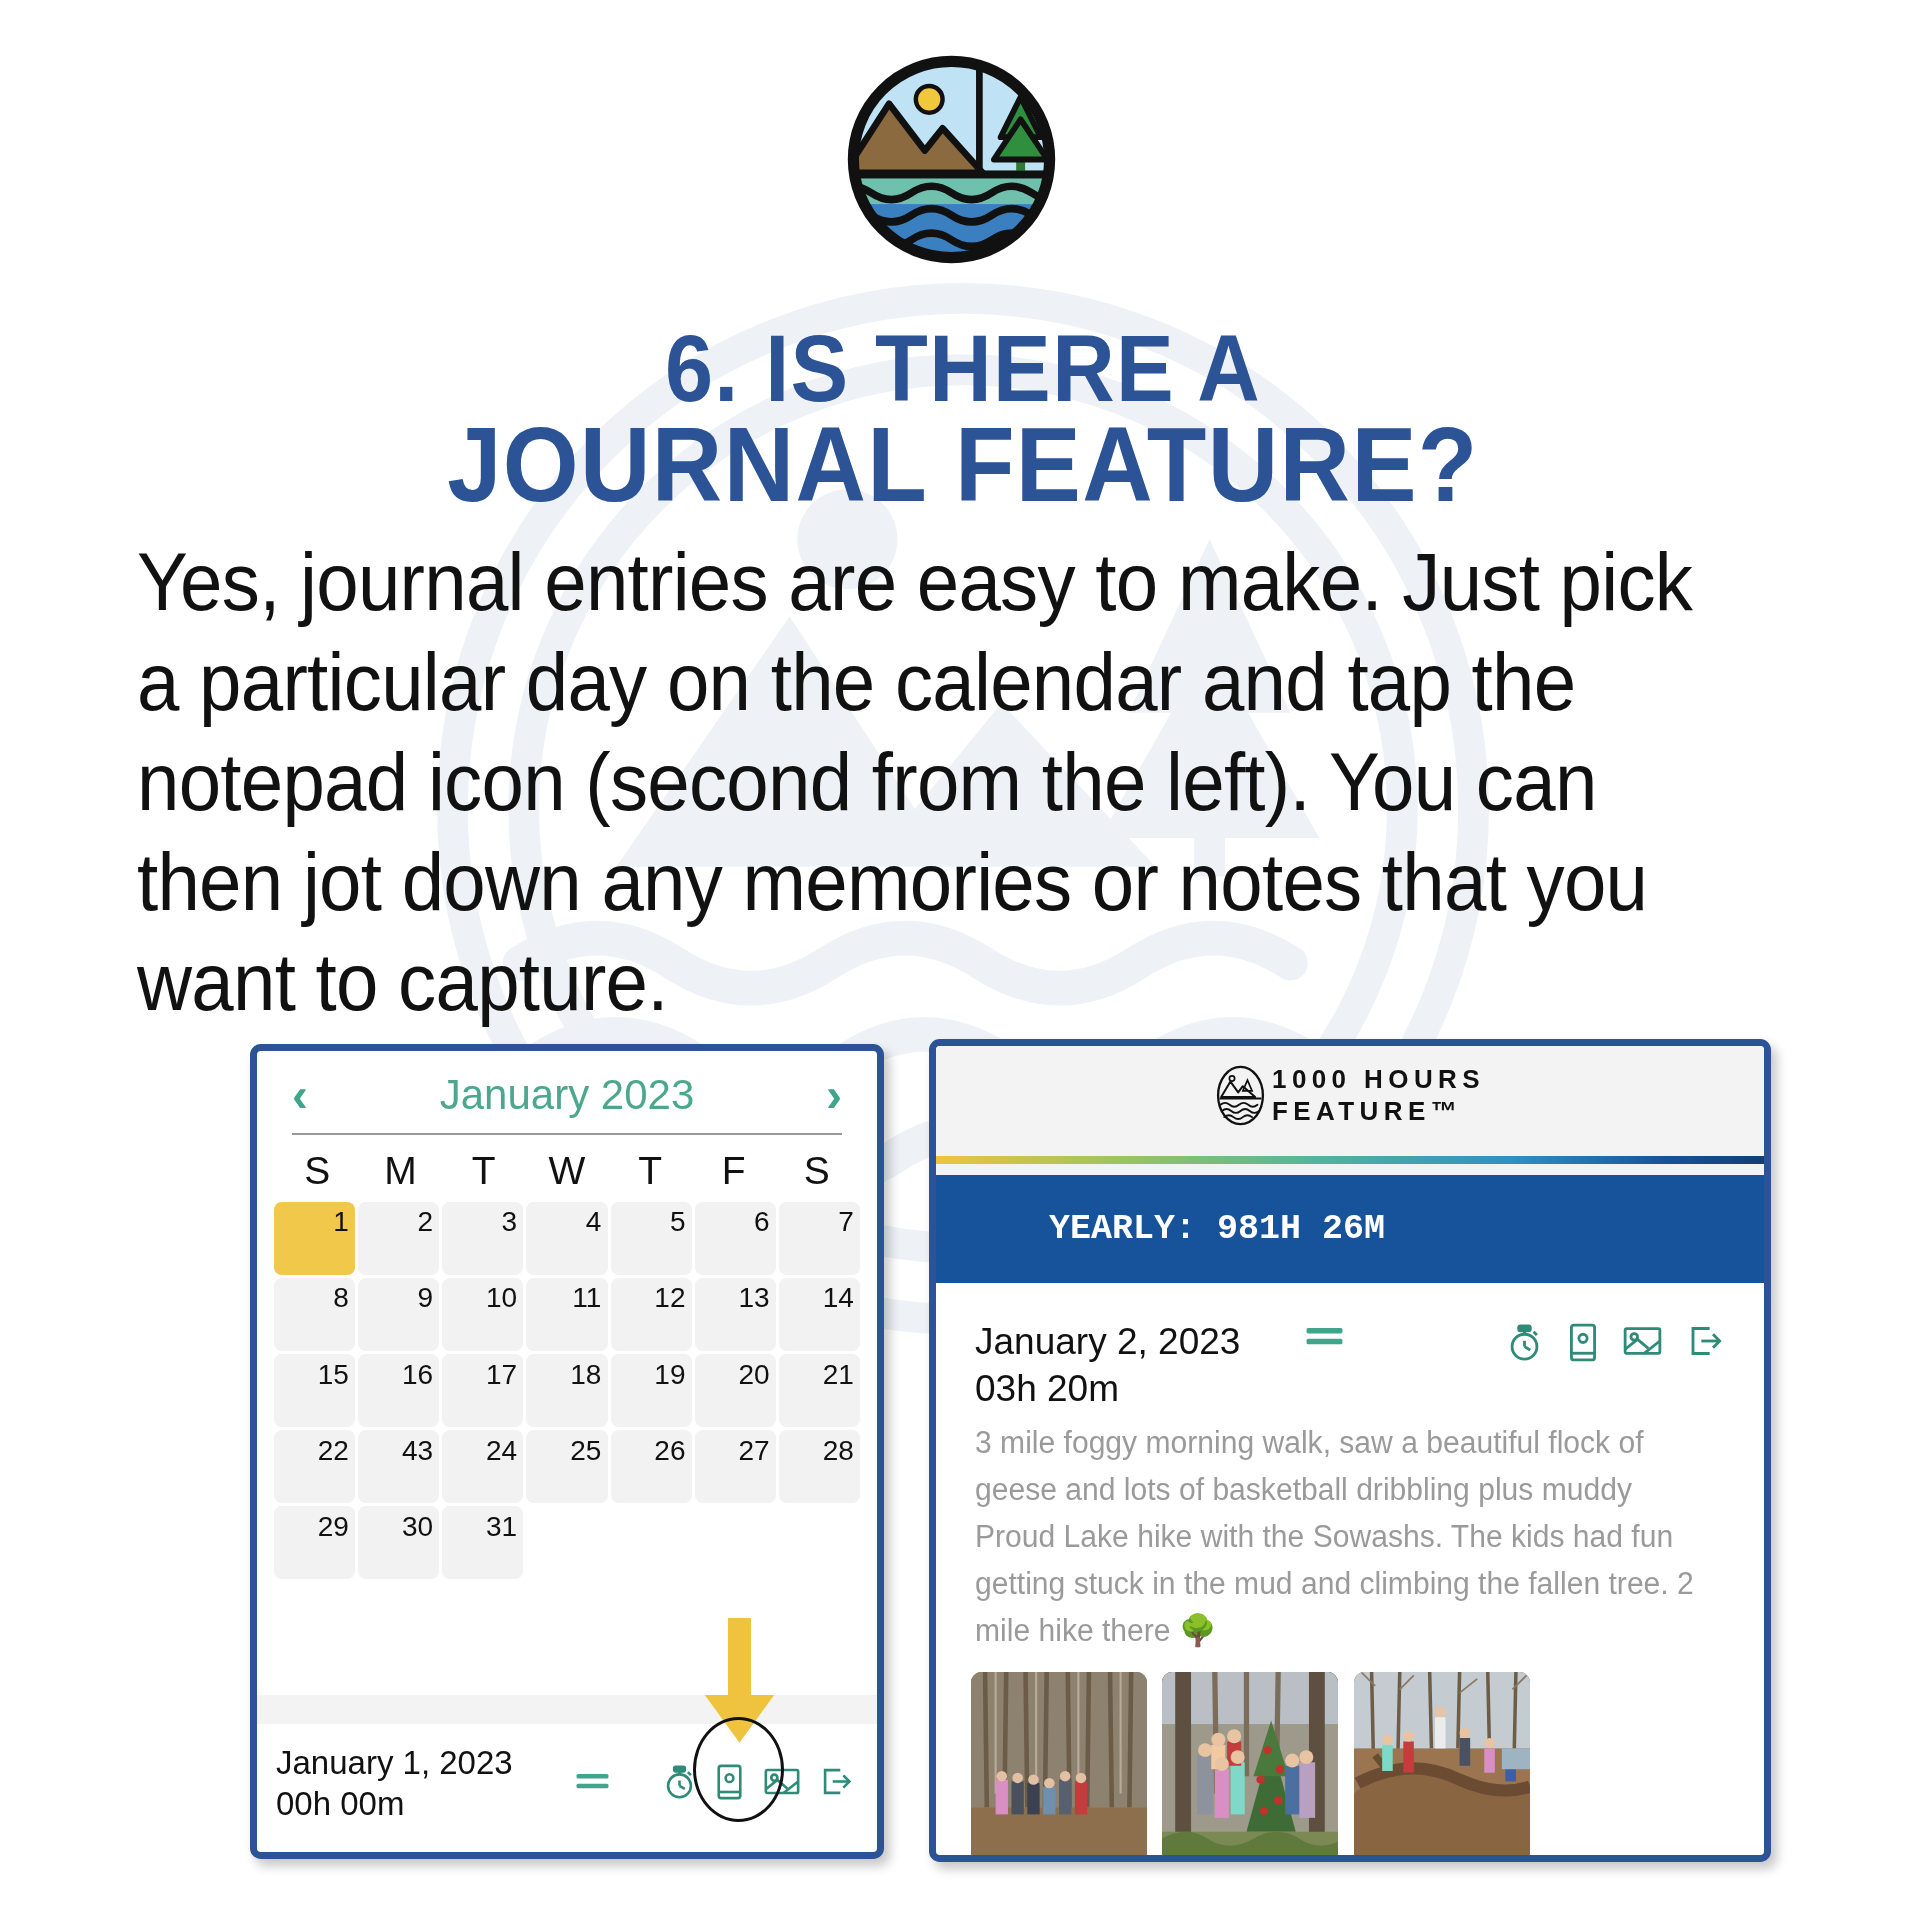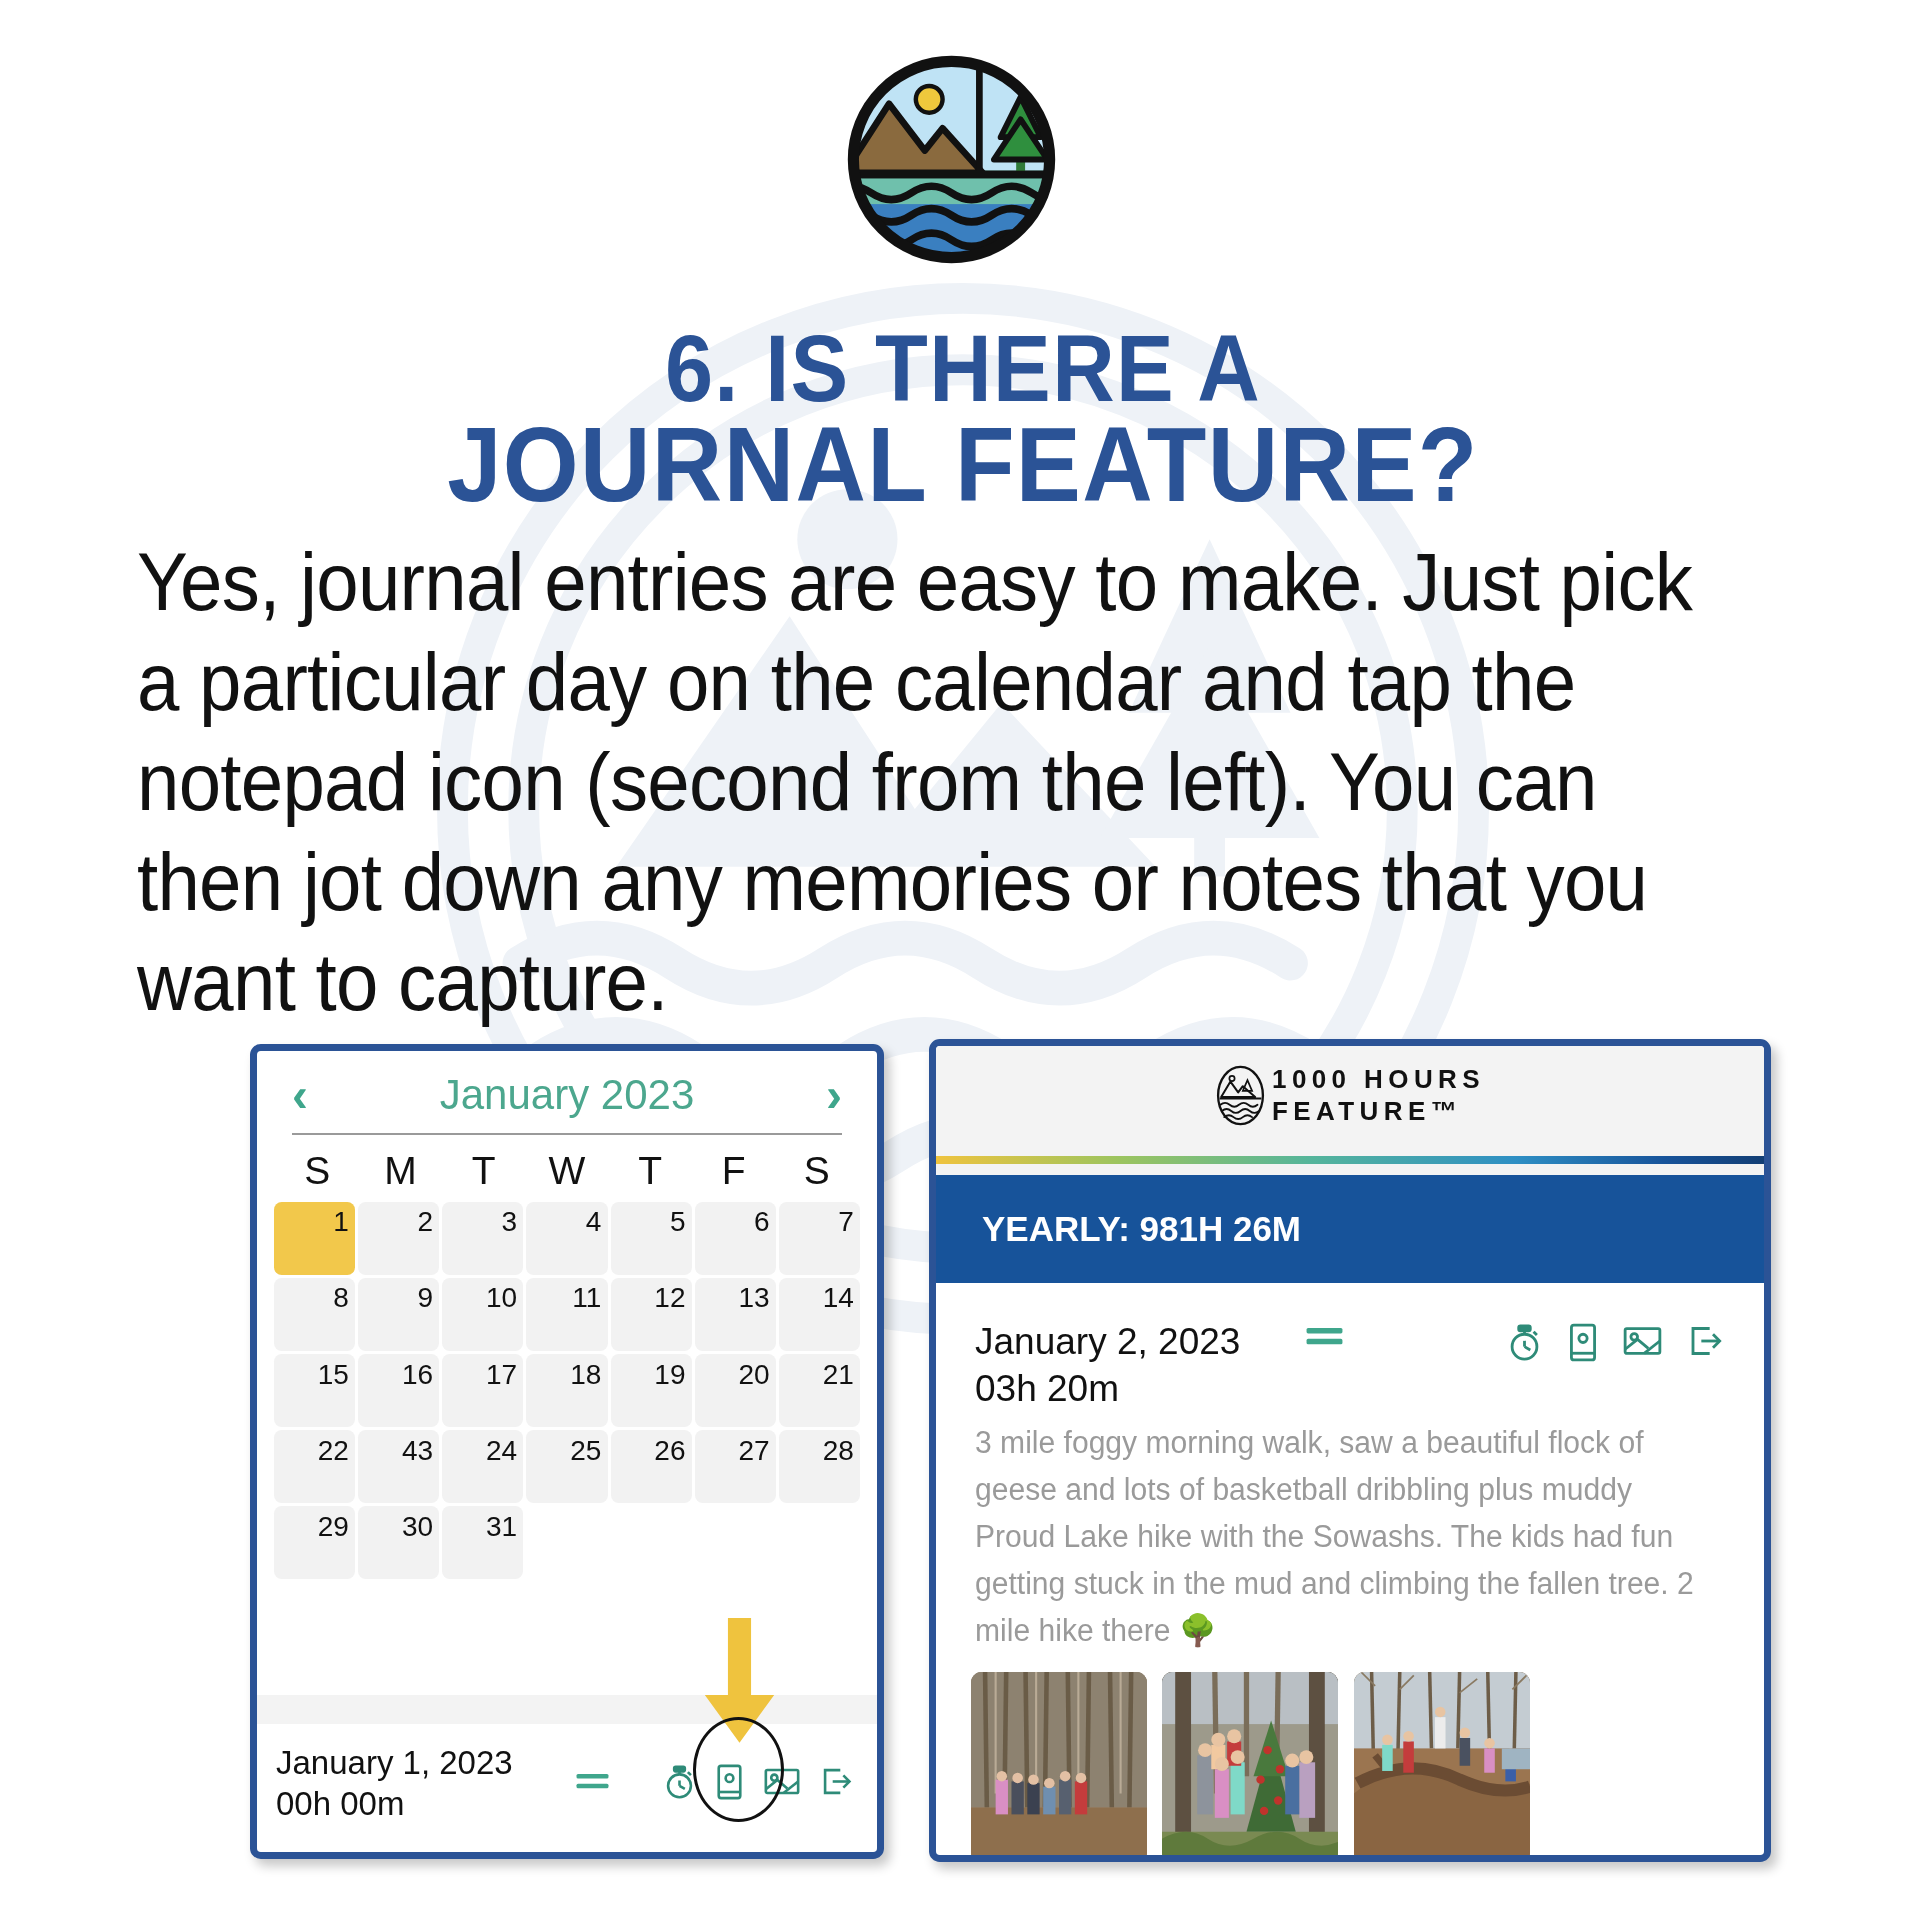--- a/index.html
+++ b/index.html
@@ -94,21 +94,21 @@
     justify-content:center;gap:6px;
   }
   .r-logo-txt{font-size:26px;font-weight:bold;letter-spacing:5.4px;
     line-height:1.22;color:#111;}
   .grad{height:8.5px;background:linear-gradient(90deg,#EFC33E 0%,#9CC45F 22%,#55B59A 45%,#2E8FC4 70%,#17539A 88%,#123E74 100%);}
   .grad-pad{height:10.8px;background:#f3f3f3;}
   .statsbar{
     background:#17539A;height:108px;display:flex;align-items:center;
     color:#fff;font-size:35px;font-weight:bold;
   }
-  .stat-y{margin-left:46px;}
+  .stat-y{margin-left:113px;font-family:Liberation Mono, monospace;}
   .stat-m{margin-left:127px;}
   .entry{padding:35px 39px 0 39px;}
   .entry-top{display:flex;align-items:flex-start;}
   .entry-date{font-size:37px;color:#111;line-height:1.28;white-space:nowrap;}
   .entry-eq{margin-left:65px;margin-top:6.2px;color:#3FA68C;}
   .entry-icons{margin-left:auto;display:flex;gap:21.6px;margin-top:3.1px;}
   .entry-note{
     margin-top:6.2px;color:#9a9a9a;font-size:31px;line-height:1.52;
     transform:scaleX(0.97);transform-origin:left top;
   }

